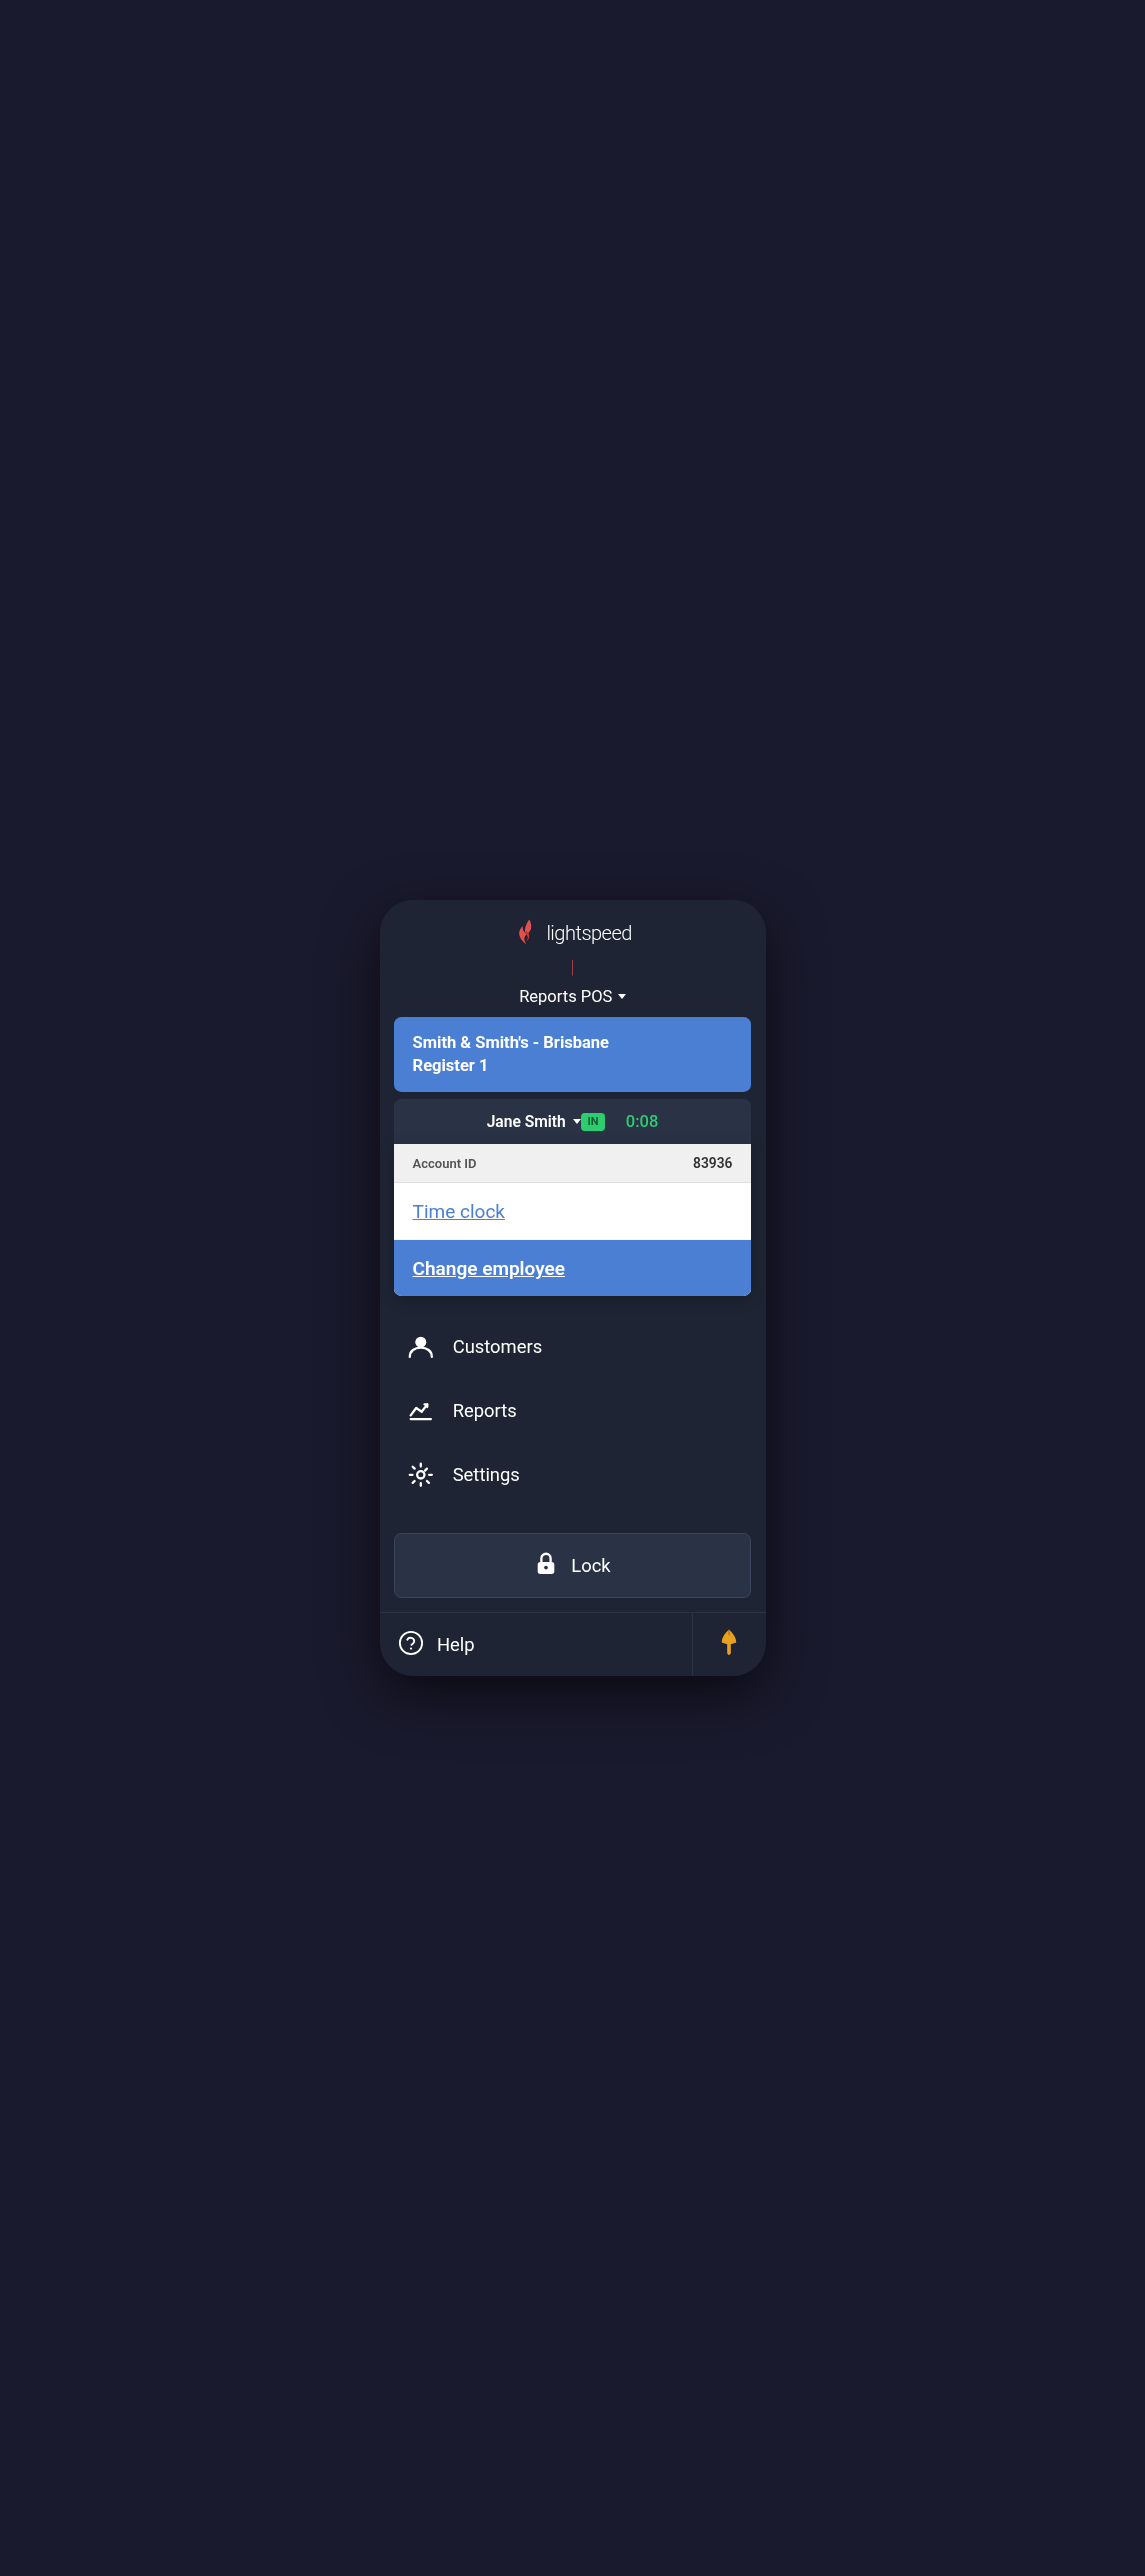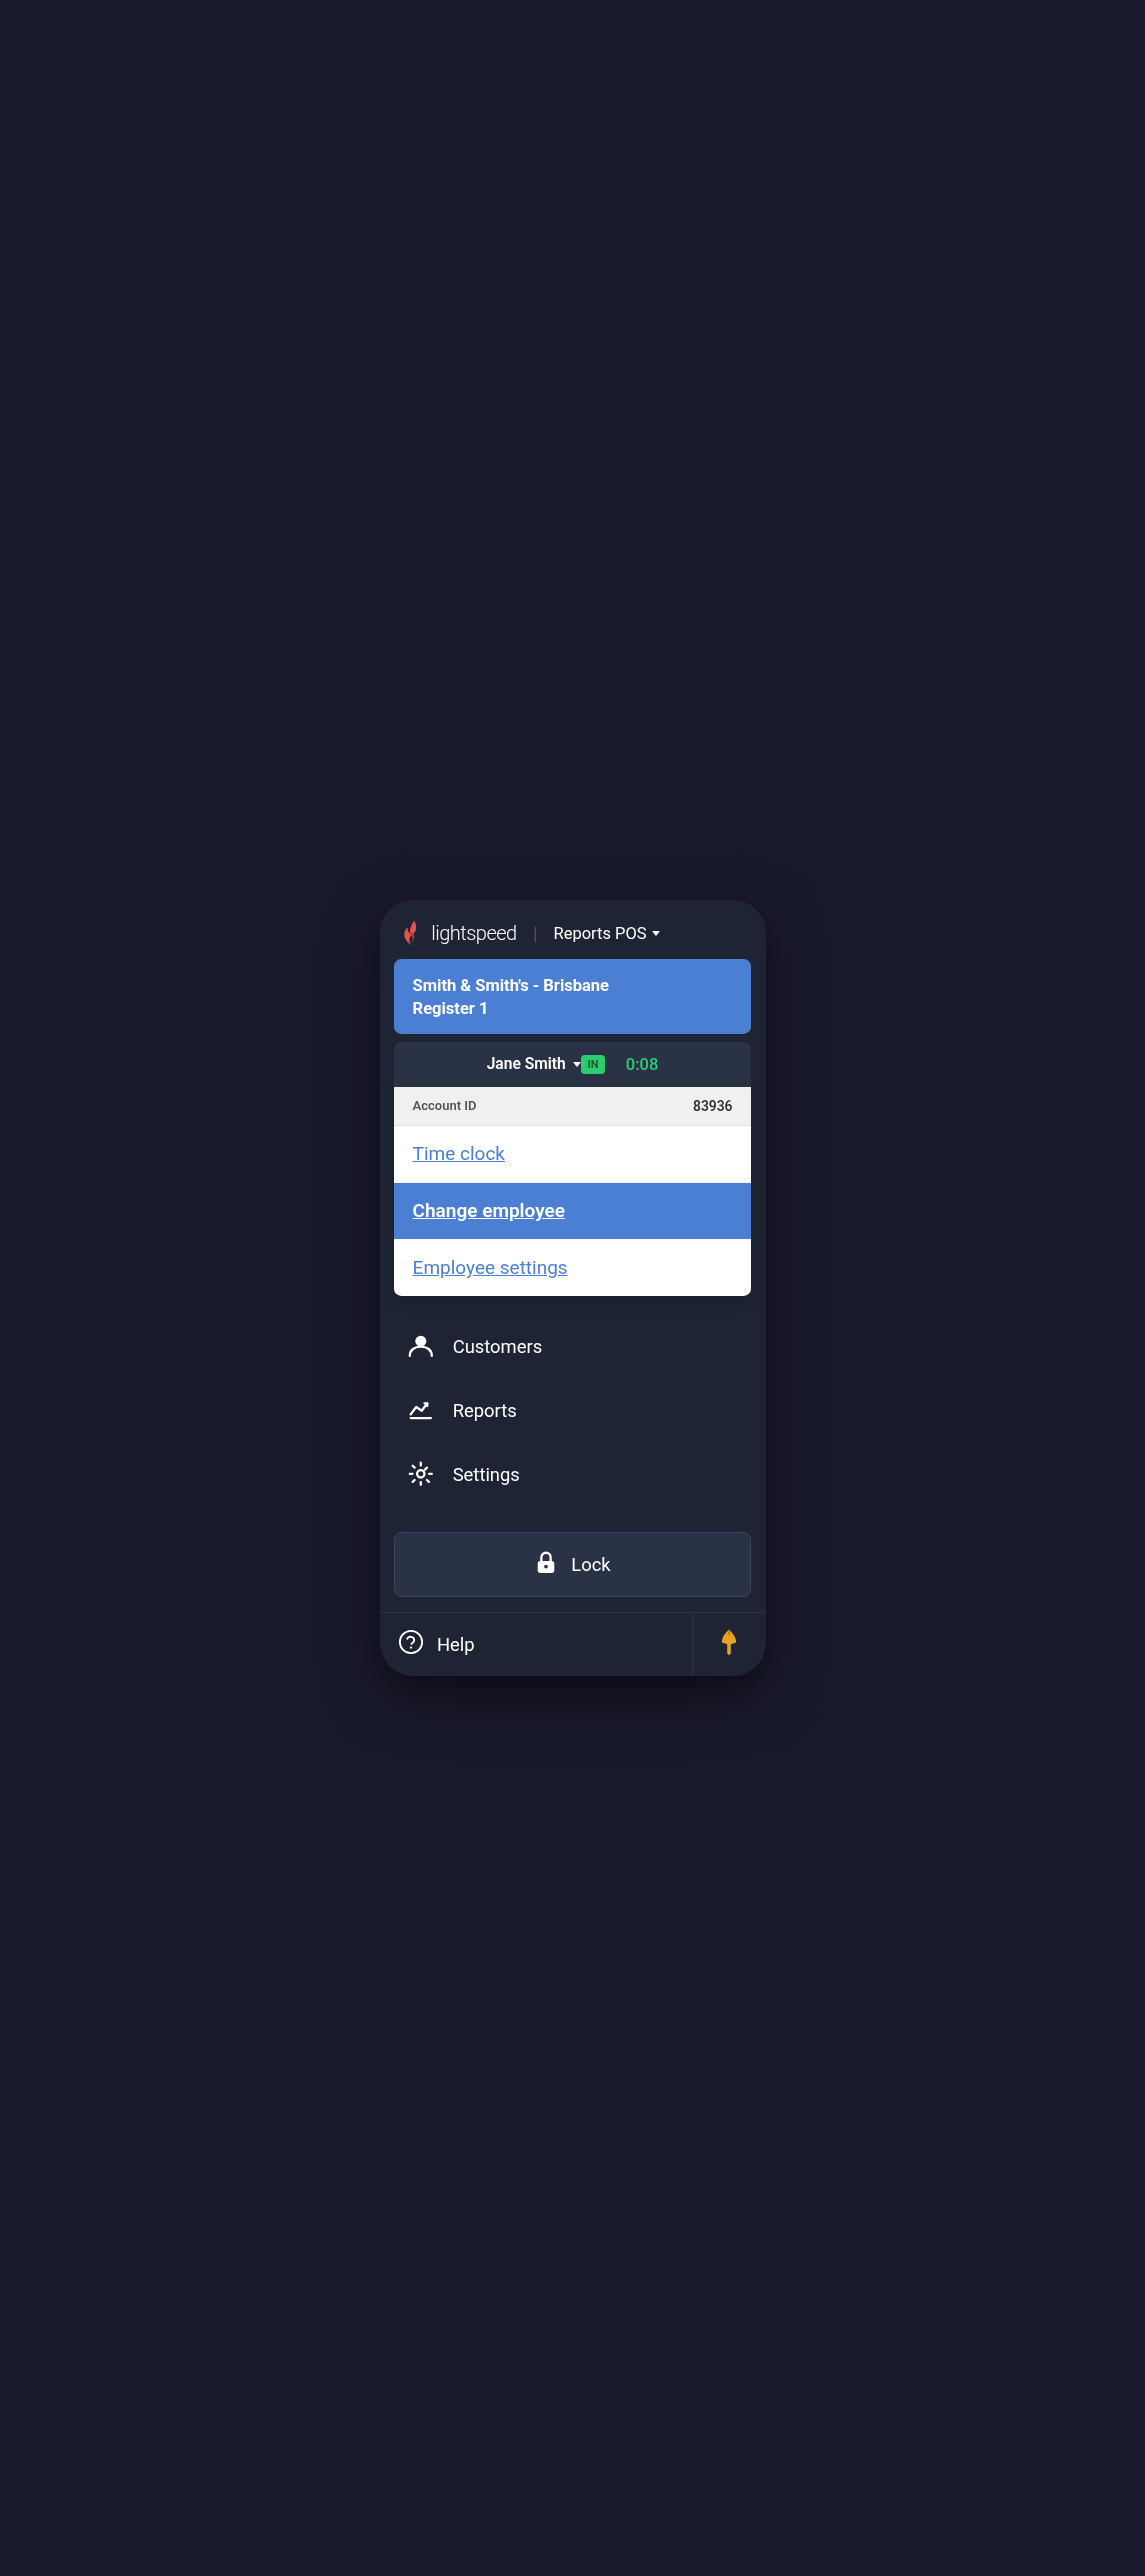--- a/index.html
+++ b/index.html
@@ -26,20 +26,21 @@
       position: relative;
     }
 
     
     .header {
       background: #1e2433;
       padding: 18.4px 18.4px 11px 18.4px;
       display: flex;
       align-items: center;
       gap: 9.2px;
+      flex-direction: column;
     }
 
     .logo-area {
       display: flex;
       align-items: center;
       gap: 7.3px;
     }
 
     .logo-flame {
       width: 26px;
@@ -325,21 +326,20 @@
     </div>
   </div>
 
   <div class="dropdown-menu">
     <div class="account-row">
       <span class="account-label">Account ID</span>
       <span class="account-id">83936</span>
     </div>
     <div class="menu-item time-clock">Time clock</div>
     <div class="menu-item change-employee">Change employee</div>
-    <div class="menu-item employee-settings">Employee settings</div>
   </div>
 
   <div class="nav-section">
 
     <div class="nav-item">
       <div class="nav-icon">
         <svg width="27.6" height="27.6" viewBox="0 0 30 30" fill="none">
           <circle cx="15" cy="10" r="6" fill="#ffffff"></circle>
           <path d="M3 26c0-6.627 5.373-10 12-10s12 3.373 12 10" stroke="#ffffff" stroke-width="2.5" fill="none" stroke-linecap="round"></path>
         </svg>

